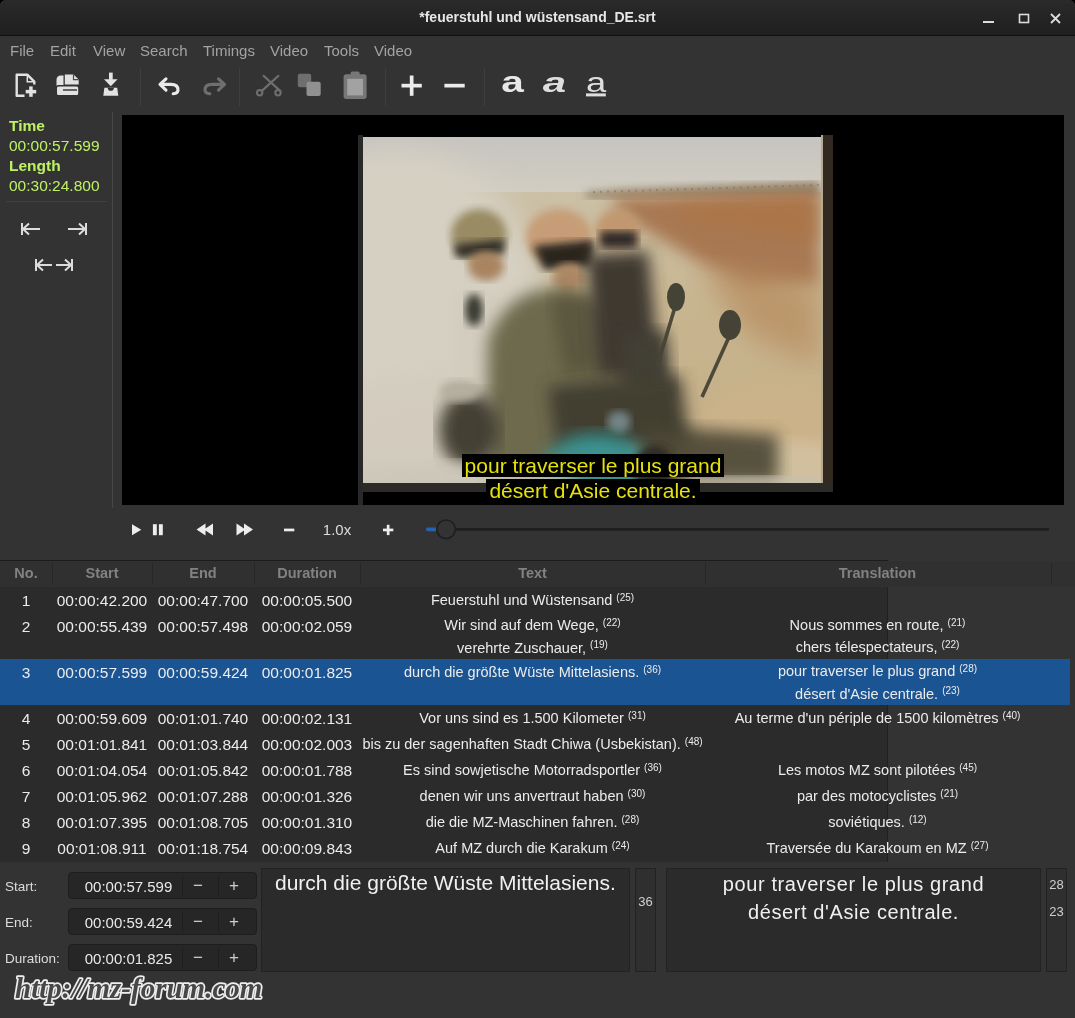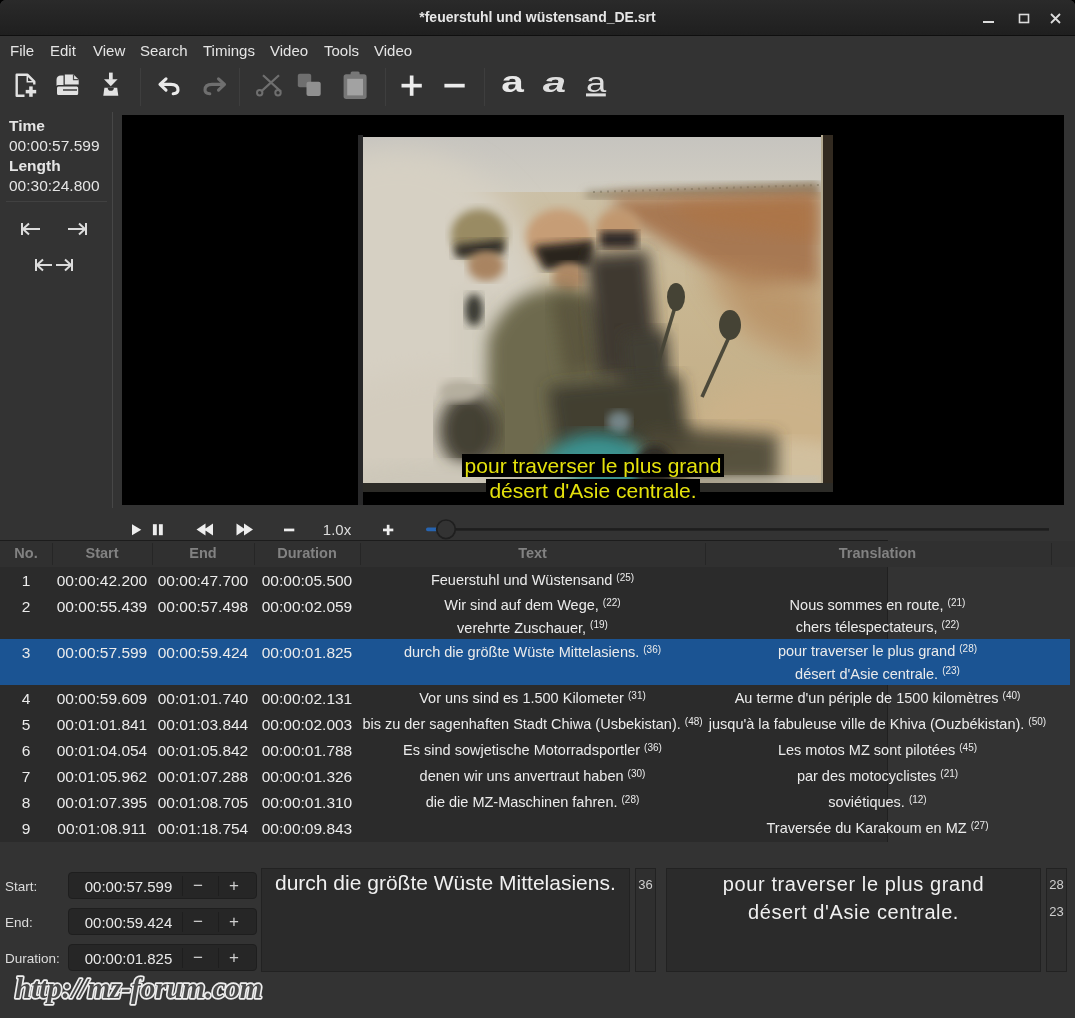--- a/index.html
+++ b/index.html
@@ -8,34 +8,34 @@
 #win { position:absolute; left:0; top:0; width:1075px; height:1018px;
   background:#333333; border-radius:6px 6px 0 0; overflow:hidden; }
 
 #titlebar { position:absolute; left:0; top:0; width:1075px; height:36px;
   background:linear-gradient(#2a2a2a,#1f1f1f); border-bottom:1px solid #0f0f0f; }
 #title { position:absolute; left:0; top:9px; width:1075px; text-align:center;
   color:#e6e6e6; font-size:14px; font-weight:bold; }
 .winbtn { position:absolute; top:0; height:36px; color:#dcdcdc; }
 
 #menubar { position:absolute; left:0; top:37px; width:1075px; height:27px; }
-.menuitem { position:absolute; top:5px; color:#e5e5e5; font-size:15px; }
+.menuitem { position:absolute; top:5px; color:#a3a3a3; font-size:15px; }
 
 #toolbar { position:absolute; left:0; top:64px; width:1075px; height:46px; }
 
 #leftpanel { position:absolute; left:0; top:110px; width:122px; height:450px;
-  color:#e5e5e5; font-size:15.5px; }
+  color:#bef264; font-size:15.5px; }
 #vsep { position:absolute; left:112px; top:112px; width:1px; height:396px; background:#474747; }
 
 #videoarea { position:absolute; left:122px; top:115px; width:942px; height:390px;
   background:#000; }
 
 #controls { position:absolute; left:117px; top:505px; width:953px; height:48px; }
 
-#table { position:absolute; left:0; top:540px; width:888px; height:302px;
+#table { position:absolute; left:0; top:560px; width:888px; height:302px;
   background:#2b2b2b; border-top:1px solid #1c1c1c; border-right:1px solid #202020; }
 #thead { position:absolute; left:0; top:0; width:1075px; height:26px; background:#303030; }
 .th { position:absolute; top:4px; color:#828282; font-size:14.5px; font-weight:bold; text-align:center; }
 .row { position:absolute; left:0; width:1070px; color:#ebebeb; font-size:15.5px; }
 .row.sel { background:#1b5493; }
 .cell { position:absolute; text-align:center; }
 sup.c { font-size:10px; vertical-align:baseline; position:relative; top:-4.5px; }
 .tx { font-size:14.5px; }
 
 #editpanel { position:absolute; left:0; top:862px; width:1075px; height:156px; }
@@ -300,21 +300,20 @@
       <div class="cell" style="left:254px;width:106px;top:5px">00:00:02.131</div>
       <div class="cell tx" style="left:360px;width:345px;top:5px">Vor uns sind es 1.500 Kilometer <sup class="c">(31)</sup></div>
       <div class="cell tx" style="left:705px;width:345px;top:5px">Au terme d'un périple de 1500 kilomètres <sup class="c">(40)</sup></div>
     </div>
     <div class="row" style="top:170px;height:26px">
       <div class="cell" style="left:0;width:52px;top:5px">5</div>
       <div class="cell" style="left:52px;width:100px;top:5px">00:01:01.841</div>
       <div class="cell" style="left:152px;width:102px;top:5px">00:01:03.844</div>
       <div class="cell" style="left:254px;width:106px;top:5px">00:00:02.003</div>
       <div class="cell tx" style="left:360px;width:345px;top:5px">bis zu der sagenhaften Stadt Chiwa (Usbekistan). <sup class="c">(48)</sup></div>
-      <div class="cell tx" style="left:705px;width:345px;top:5px">jusqu'à la fabuleuse ville de Khiva (Ouzbékistan). <sup class="c">(50)</sup></div>
     </div>
     <div class="row" style="top:196px;height:26px">
       <div class="cell" style="left:0;width:52px;top:5px">6</div>
       <div class="cell" style="left:52px;width:100px;top:5px">00:01:04.054</div>
       <div class="cell" style="left:152px;width:102px;top:5px">00:01:05.842</div>
       <div class="cell" style="left:254px;width:106px;top:5px">00:00:01.788</div>
       <div class="cell tx" style="left:360px;width:345px;top:5px">Es sind sowjetische Motorradsportler <sup class="c">(36)</sup></div>
       <div class="cell tx" style="left:705px;width:345px;top:5px">Les motos MZ sont pilotées <sup class="c">(45)</sup></div>
     </div>
     <div class="row" style="top:222px;height:26px">
@@ -331,20 +330,21 @@
       <div class="cell" style="left:152px;width:102px;top:5px">00:01:08.705</div>
       <div class="cell" style="left:254px;width:106px;top:5px">00:00:01.310</div>
       <div class="cell tx" style="left:360px;width:345px;top:5px">die die MZ-Maschinen fahren. <sup class="c">(28)</sup></div>
       <div class="cell tx" style="left:705px;width:345px;top:5px">soviétiques. <sup class="c">(12)</sup></div>
     </div>
     <div class="row" style="top:274px;height:26px">
       <div class="cell" style="left:0;width:52px;top:5px">9</div>
       <div class="cell" style="left:52px;width:100px;top:5px">00:01:08.911</div>
       <div class="cell" style="left:152px;width:102px;top:5px">00:01:18.754</div>
       <div class="cell" style="left:254px;width:106px;top:5px">00:00:09.843</div>
+      <div class="cell tx" style="left:360px;width:345px;top:5px">Auf MZ durch die Karakum <sup class="c">(24)</sup></div>
       <div class="cell tx" style="left:705px;width:345px;top:5px">Traversée du Karakoum en MZ <sup class="c">(27)</sup></div>
     </div>
   </div>
   <div id="editpanel">
     <div class="elabel" style="top:17px">Start:</div>
     <div class="elabel" style="top:53px">End:</div>
     <div class="elabel" style="top:89px">Duration:</div>
     <div class="spin" style="top:10px">
       <div class="spinval">00:00:57.599</div>
       <div class="spinbtn" style="left:122px">−</div>
@@ -361,21 +361,21 @@
     </div>
     <div class="spin" style="top:82px">
       <div class="spinval">00:00:01.825</div>
       <div class="spinbtn" style="left:122px">−</div>
       <div class="spinbtn" style="left:158px">+</div>
       <div style="position:absolute;left:113px;top:3px;width:1px;height:20px;background:#1e1e1e"></div>
       <div style="position:absolute;left:149px;top:3px;width:1px;height:20px;background:#1e1e1e"></div>
     </div>
     <div class="tarea" style="left:261px;width:369px;font-size:21px;padding:0 0 0 13px">durch die größte Wüste Mittelasiens.</div>
     <div class="cnt" style="left:635px">
-        <div style="margin-top:8px">36</div>
+        <div style="margin-top:25px">36</div>
       </div>
     <div class="tarea" style="left:666px;width:375px;font-size:20px;letter-spacing:0.6px;text-align:center;padding-top:1px">pour traverser le plus grand<br>désert d'Asie centrale.</div>
     <div class="cnt" style="left:1046px">
         <div style="margin-top:8px">28</div>
         <div style="margin-top:12px">23</div>
       </div>
   </div>
   <svg style="position:absolute;left:0;top:968px" width="300" height="50" viewBox="0 0 300 50">
     <text x="15" y="30" font-family="Liberation Serif" font-size="29" font-weight="bold" font-style="italic" fill="#474747" stroke="#ededed" stroke-width="3.4" paint-order="stroke" stroke-linejoin="round">http://mz-forum.com</text>
   </svg>

